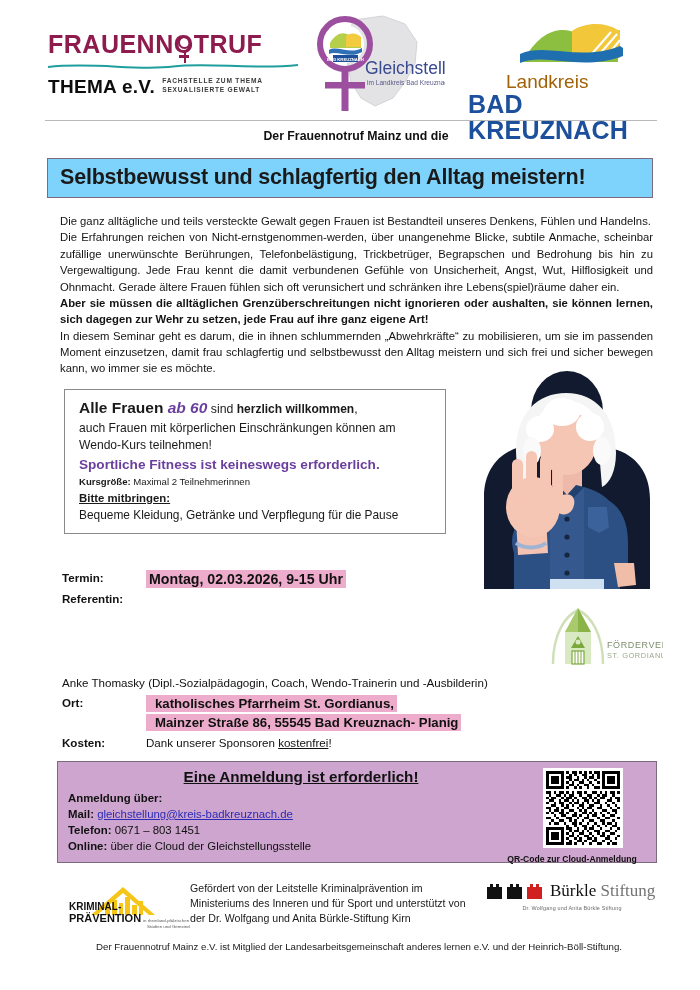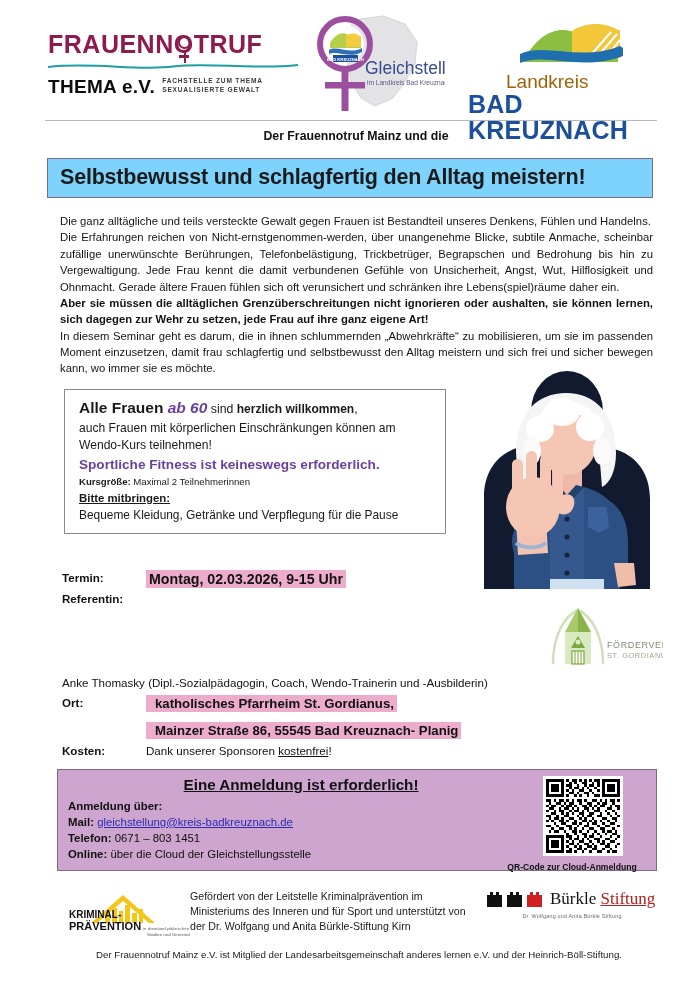--- a/index.html
+++ b/index.html
@@ -112,21 +112,21 @@
     font-size: 11.6px; font-weight: bold; color: #111;
     padding-top: 4px;
   }
   .det-val { font-size: 11.6px; color: #111; padding-top: 4px; }
   .hl { background: #edaccb; padding: 1px 3px; }
   .det-big { font-size: 14.2px; font-weight: bold; }
   .det-ort { font-size: 13.2px; font-weight: bold; padding-left: 9px; }
   .det-row.r1 { margin-top: 0; }
   .det-row.r2 { margin-top: 3px; flex-direction: column; }
   .det-row.r3 { margin-top: 4px; }
-  .det-row.r3b { margin-top: 10px; }
+  .det-row.r3b { margin-top: 2px; }
   .det-row.r4 { margin-top: 4px; }
   .uline { text-decoration: underline; }
 
   .fv-logo { position: absolute; right: 37px; top: 38px; width: 118px; height: 62px; }
 
   
   .anm-box {
     position: relative;
     margin: 12px 43px 0 57px;
     background: #cda5ce; border: 1px solid #7d6a7e;
@@ -148,21 +148,21 @@
   .footer { position: relative; margin-top: 16px; height: 100px; }
   .kp-logo { position: absolute; left: 55px; top: 2px; width: 135px; height: 52px; }
   .foot-text {
     position: absolute; left: 190px; top: 2px; width: 290px;
     font-size: 10.6px; line-height: 1.42; color: #1a1a1a;
   }
   .bs-logo { position: absolute; left: 487px; top: 2px; width: 170px; }
   .bs-row { display: flex; align-items: center; gap: 5px; }
   .bs-name { font-family: "Liberation Serif", serif; font-size: 17px; }
   .bs-name .b1 { color: #111; }
-  .bs-name .b2 { color: #b91c1c; text-decoration: underline; }
+  .bs-name .b2 { color: #737373; }
   .bs-sub { font-size: 5.4px; color: #6a6a6a; text-align: center; margin-top: 4px; letter-spacing: 0.2px; }
   .foot-bottom {
     position: absolute; left: 0; top: 62px; width: 700px;
     text-align: center; font-size: 9.7px; color: #1a1a1a; margin-left: 9px;
   }
 </style>
 </head>
 <body>
 
 <div class="page">

